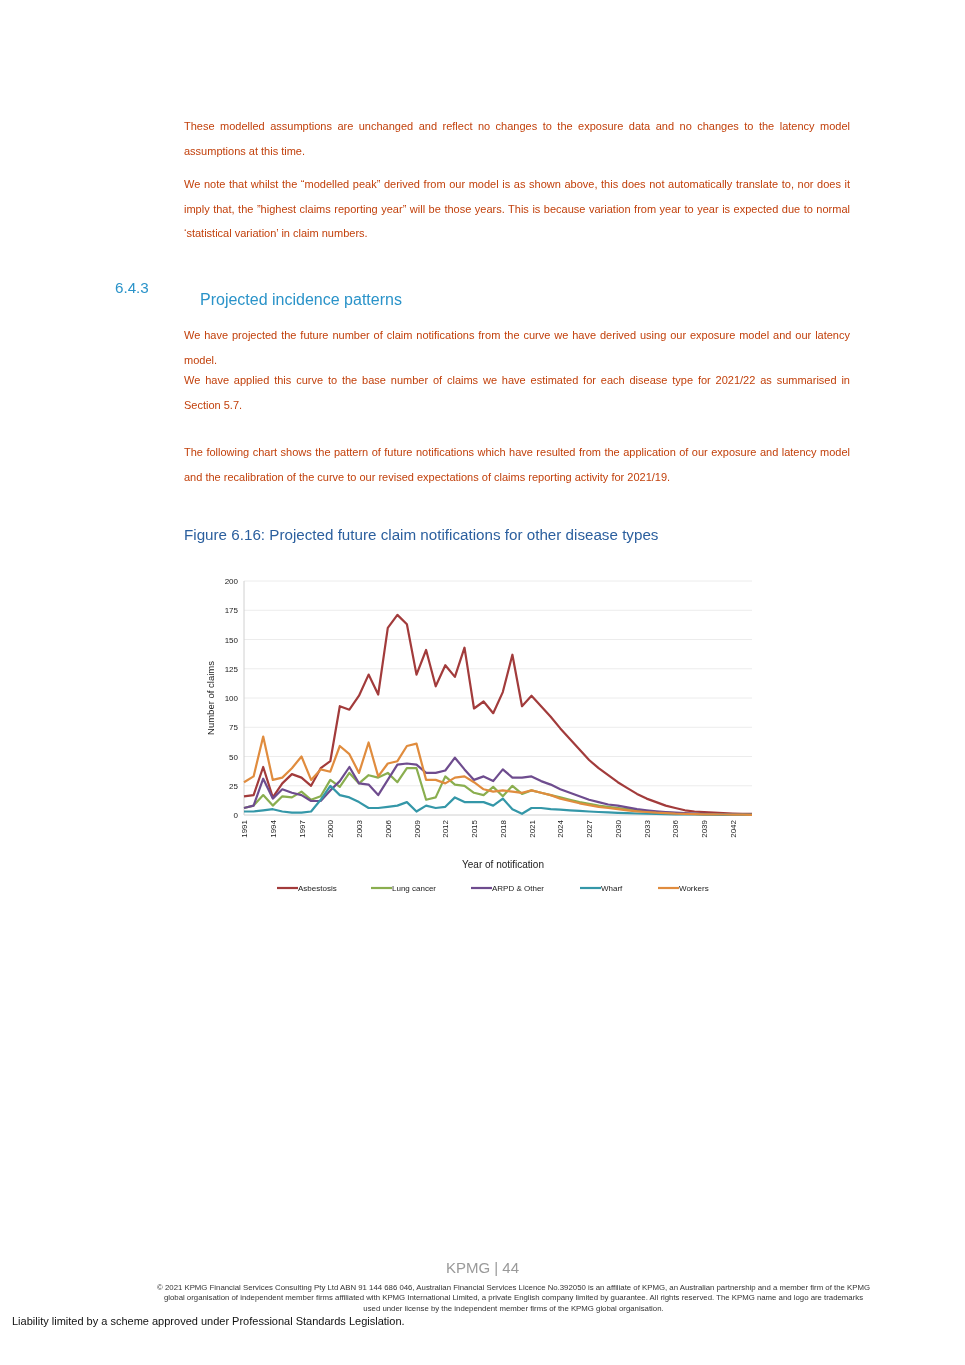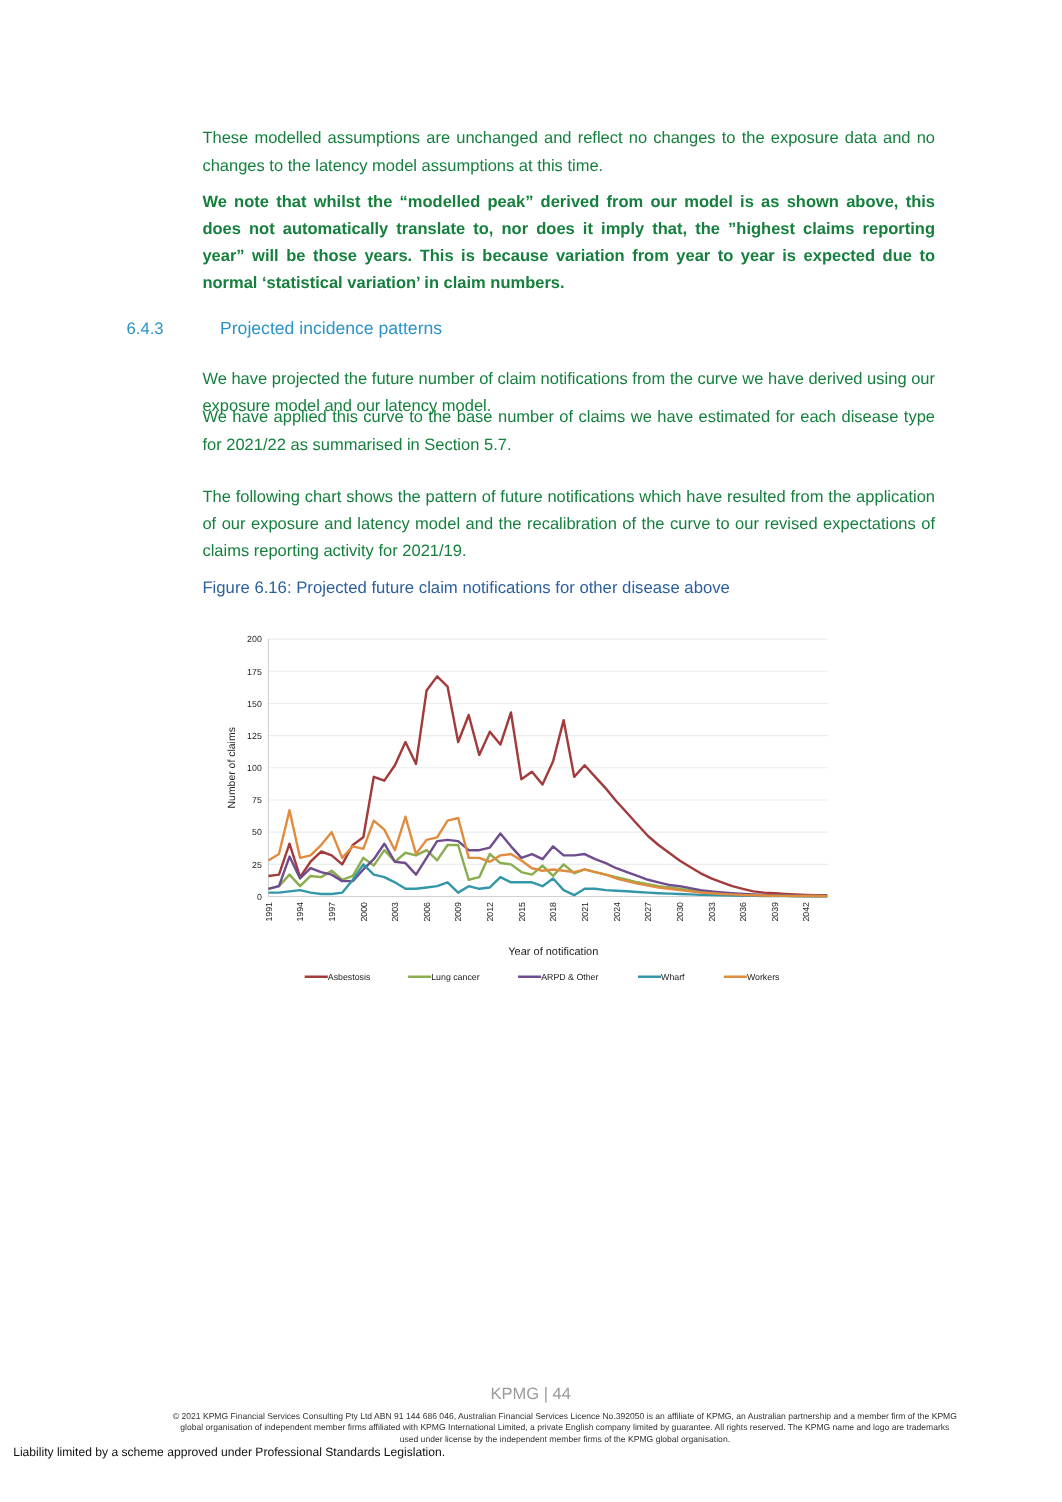--- a/index.html
+++ b/index.html
@@ -1,40 +1,40 @@
 <!DOCTYPE html>
 <html><head>
 <meta charset="utf-8">
 <style>
   html, body { margin: 0; padding: 0; background: #ffffff; }
   body { width: 965px; height: 1365px; position: relative; font-family: "Liberation Sans", sans-serif; color: #1a1a1a; overflow: hidden; }
-  .para { position: absolute; left: 184px; width: 666px; font-size: 15px; line-height: 24.5px; text-align: justify; color: #15803d; font-family: "Liberation Sans", sans-serif; }
-  .heading-num { position: absolute; left: 115px; top: 291px; font-size: 15.2px; color: #2a93c9; }
+  .para { position: absolute; left: 184px; width: 666px; font-size: 11px; line-height: 24.5px; text-align: justify; color: #c2410c; font-family: "Liberation Sans", sans-serif; }
+  .heading-num { position: absolute; left: 115px; top: 279px; font-size: 15.2px; color: #2a93c9; }
   .heading-text { position: absolute; left: 200px; top: 291px; font-size: 16px; color: #2a93c9; }
   .fig-caption { position: absolute; left: 184px; top: 526px; font-size: 15.2px; color: #2b5f9e; }
   #chart { position: absolute; left: 195px; top: 565px; }
   .footer-page { position: absolute; left: 0; width: 965px; top: 1259px; text-align: center; font-size: 15px; color: #9a9a9a; }
   .footer-legal { position: absolute; left: 125px; width: 715px; top: 1283px; text-align: center; font-size: 7.8px; line-height: 10.4px; color: #333; margin-left: 31px; }
   .footer-liability { position: absolute; left: 0; width: 965px; top: 1315px; font-size: 11px; color: #111; margin-left: 12px; }
   svg text { font-family: "Liberation Sans", sans-serif; }
 </style>
 </head>
 <body>
 
 <div class="para" style="top:114px;">These modelled assumptions are unchanged and reflect no changes to the exposure data and no changes to the latency model assumptions at this time.</div>
-<div class="para" style="top:172px;font-weight:bold;">We note that whilst the “modelled peak” derived from our model is as shown above, this does not automatically translate to, nor does it imply that, the ”highest claims reporting year” will be those years. This is because variation from year to year is expected due to normal ‘statistical variation’ in claim numbers.</div>
+<div class="para" style="top:172px;">We note that whilst the “modelled peak” derived from our model is as shown above, this does not automatically translate to, nor does it imply that, the ”highest claims reporting year” will be those years. This is because variation from year to year is expected due to normal ‘statistical variation’ in claim numbers.</div>
 
 <div class="heading-num">6.4.3</div>
 <div class="heading-text">Projected incidence patterns</div>
 
-<div class="para" style="top:333px;">We have projected the future number of claim notifications from the curve we have derived using our exposure model and our latency model.</div>
+<div class="para" style="top:323px;">We have projected the future number of claim notifications from the curve we have derived using our exposure model and our latency model.</div>
 <div class="para" style="top:368px;">We have applied this curve to the base number of claims we have estimated for each disease type for 2021/22 as summarised in Section 5.7.</div>
 <div class="para" style="top:440px;">The following chart shows the pattern of future notifications which have resulted from the application of our exposure and latency model and the recalibration of the curve to our revised expectations of claims reporting activity for 2021/19.</div>
 
-<div class="fig-caption">Figure 6.16: Projected future claim notifications for other disease above</div>
+<div class="fig-caption">Figure 6.16: Projected future claim notifications for other disease types</div>
 
 <svg id="chart" width="580" height="340">
   <g id="grid">
       <line x1="49" x2="557" y1="220.75" y2="220.75" stroke="#ececec" stroke-width="1"></line>
       <line x1="49" x2="557" y1="191.5" y2="191.5" stroke="#ececec" stroke-width="1"></line>
       <line x1="49" x2="557" y1="162.25" y2="162.25" stroke="#ececec" stroke-width="1"></line>
       <line x1="49" x2="557" y1="133" y2="133" stroke="#ececec" stroke-width="1"></line>
       <line x1="49" x2="557" y1="103.75" y2="103.75" stroke="#ececec" stroke-width="1"></line>
       <line x1="49" x2="557" y1="74.5" y2="74.5" stroke="#ececec" stroke-width="1"></line>
       <line x1="49" x2="557" y1="45.25" y2="45.25" stroke="#ececec" stroke-width="1"></line>

